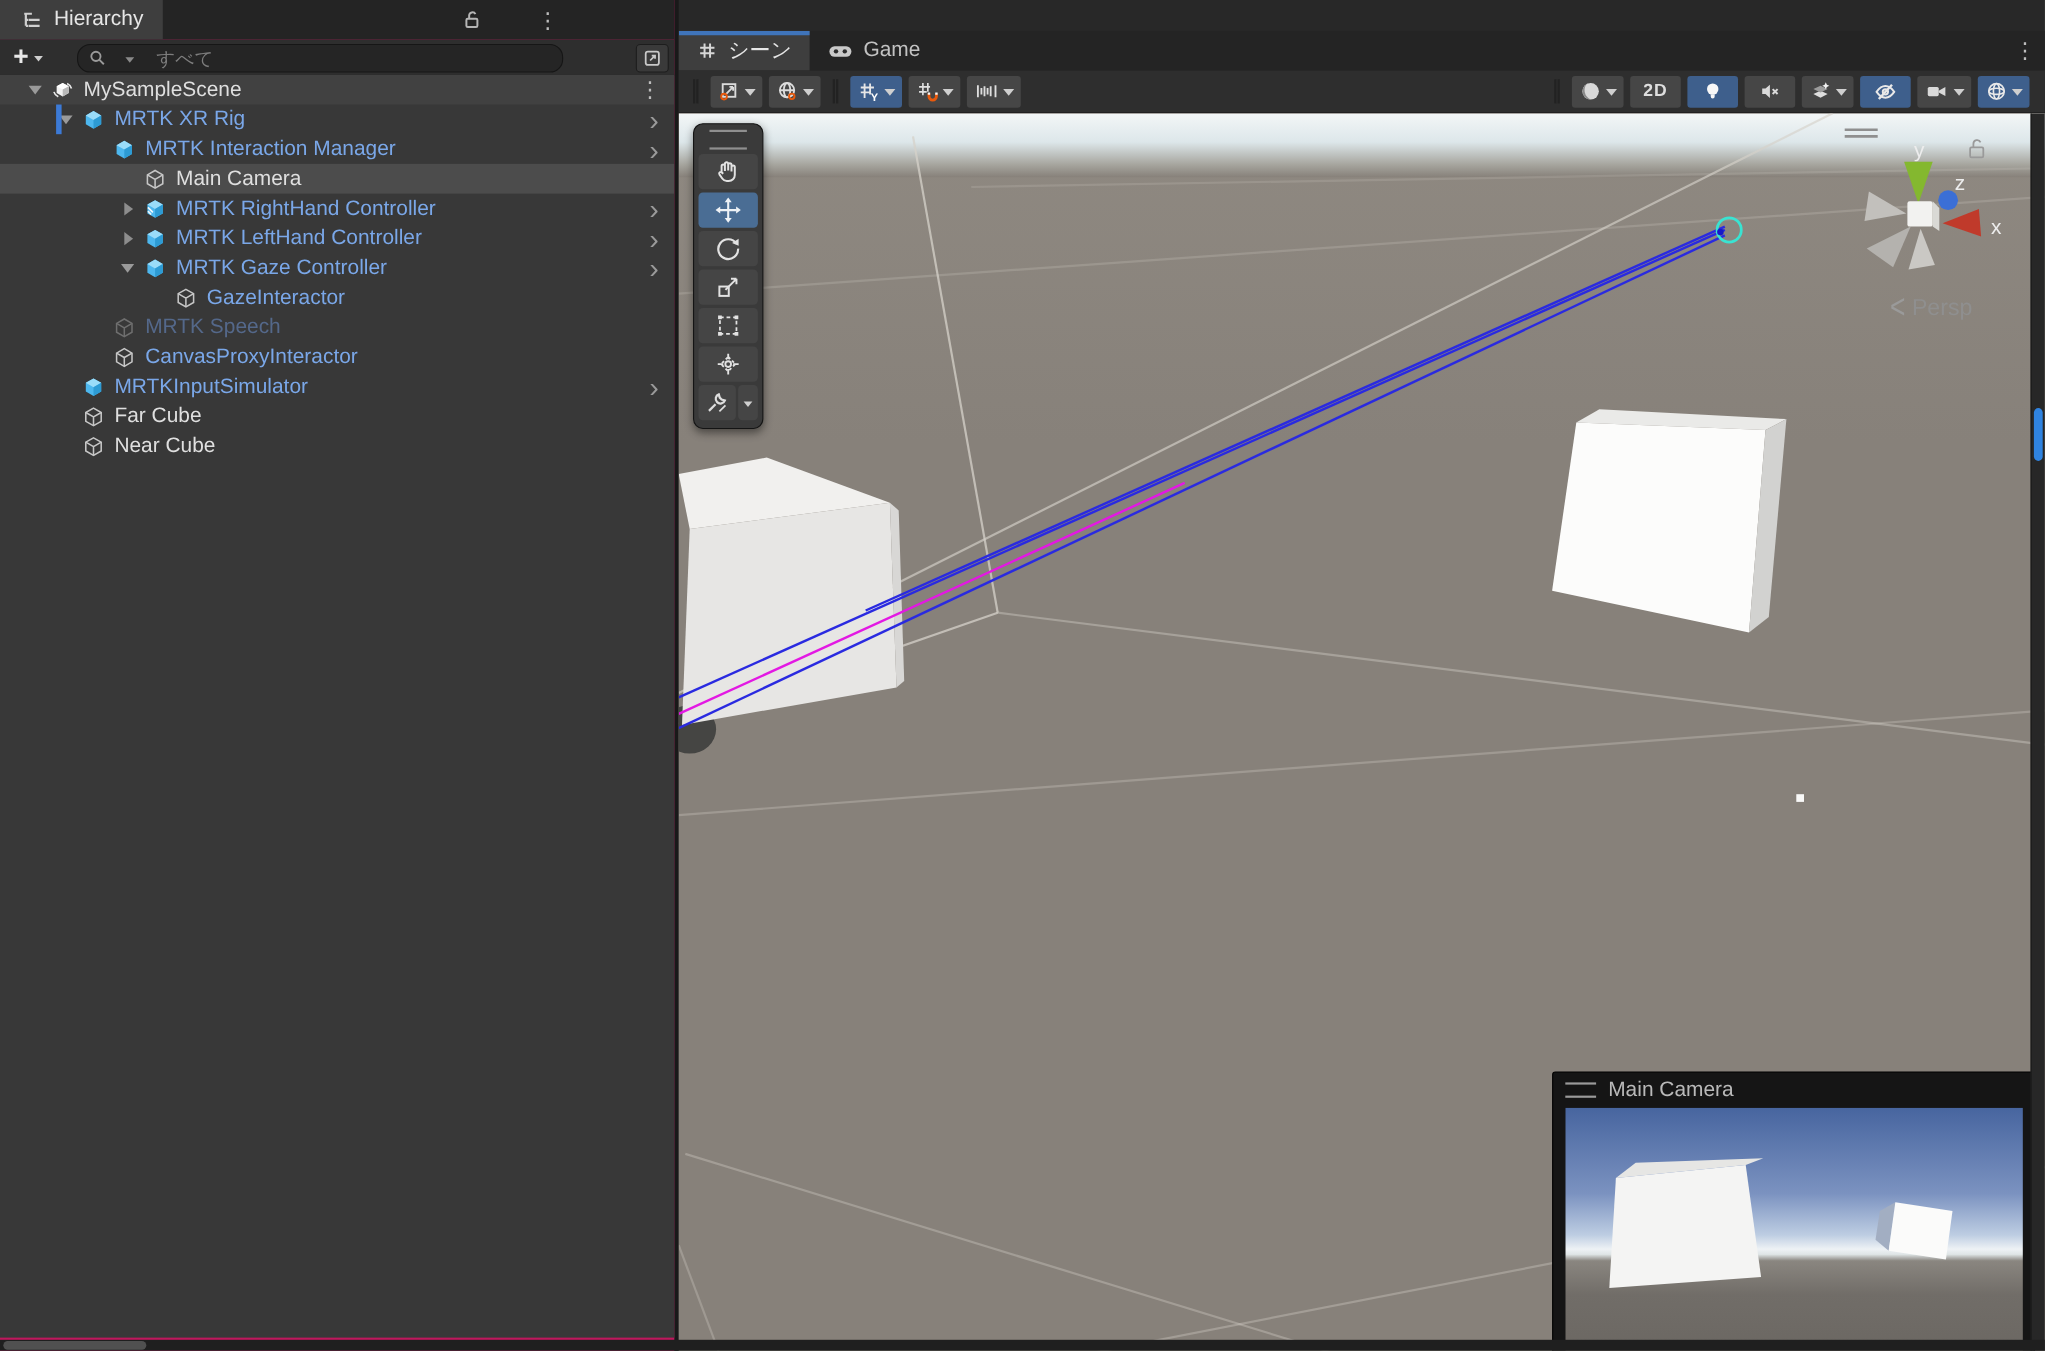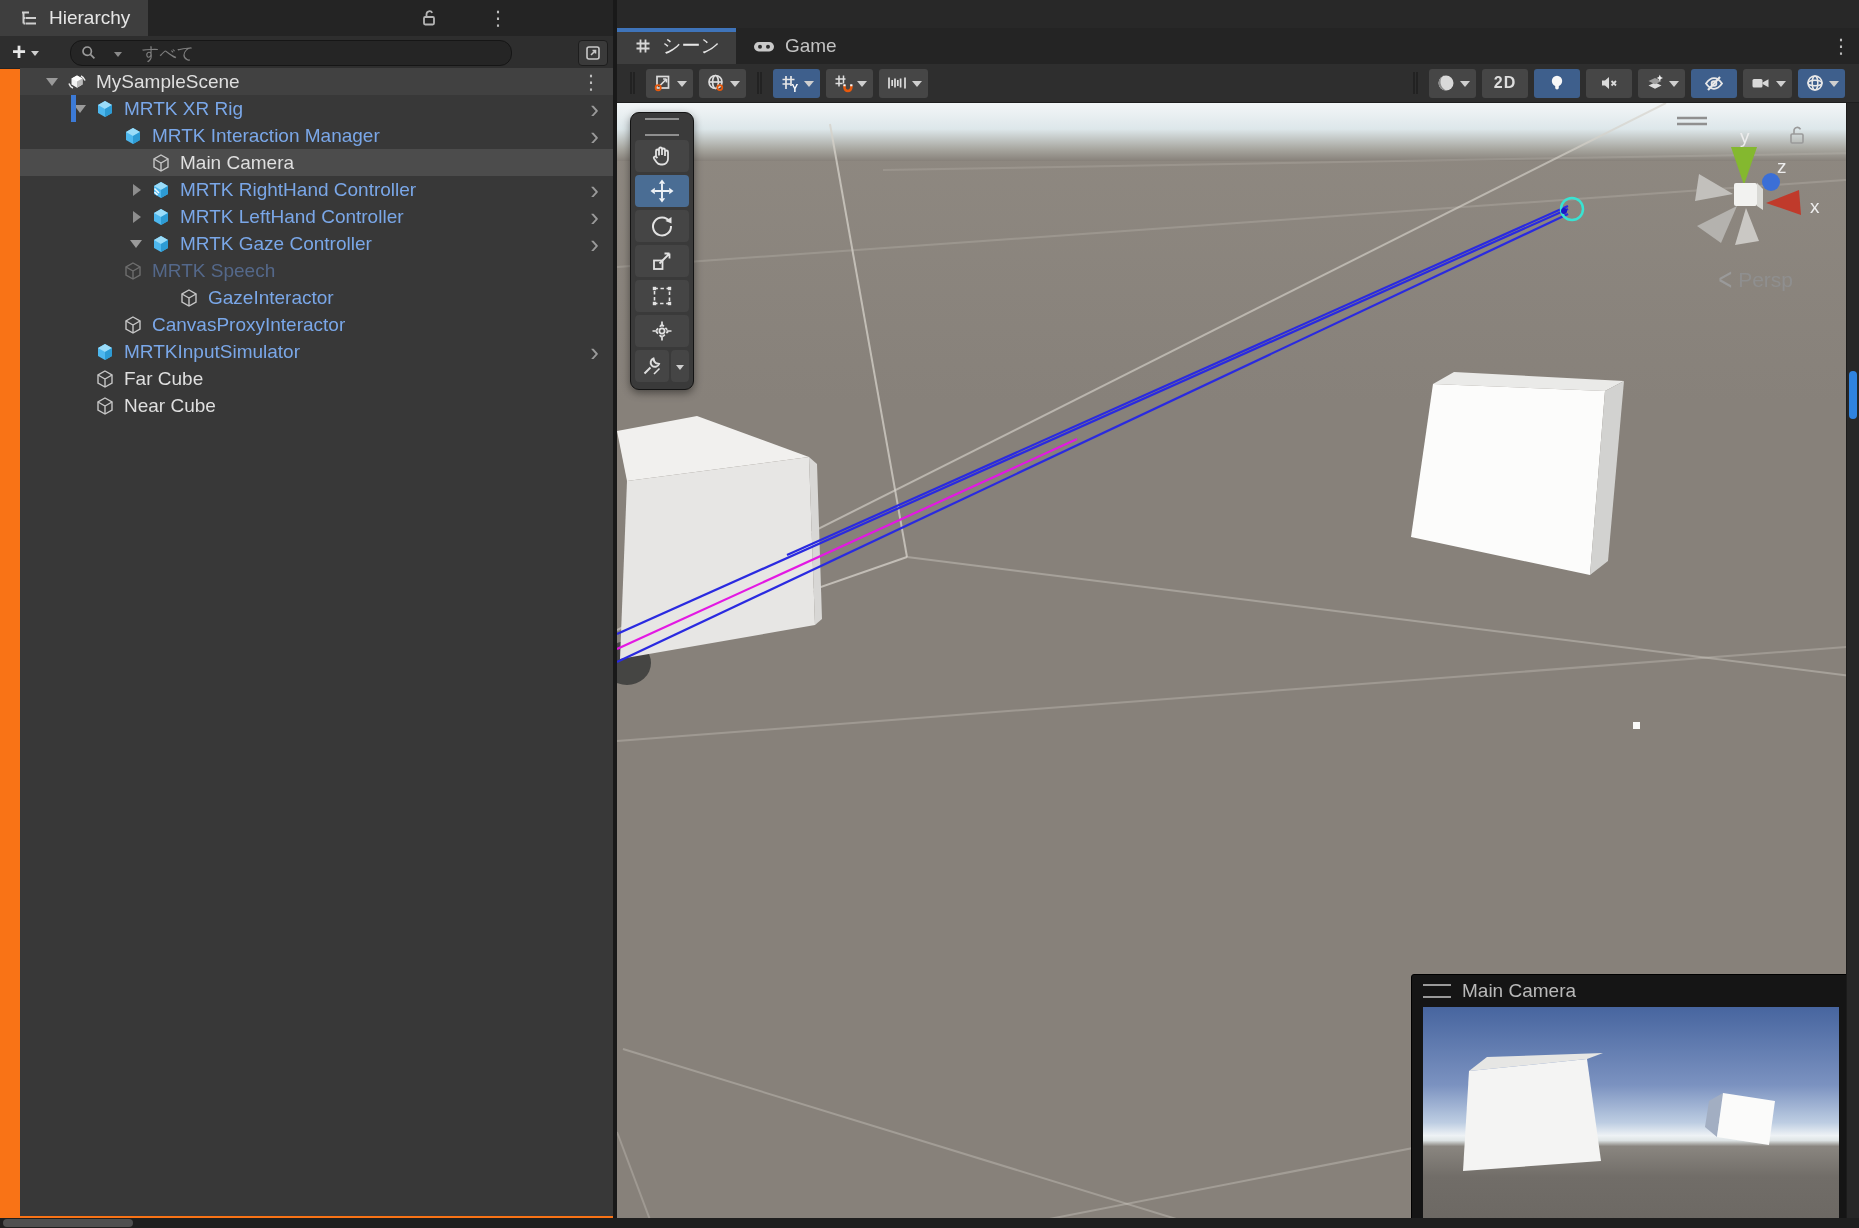--- a/index.html
+++ b/index.html
@@ -1,35 +1,35 @@
 <!DOCTYPE html>
 <html><head>
 <meta charset="utf-8">
 <style>
   html,body{margin:0;padding:0;}
   body{width:1859px;height:1228px;background:#282828;font-family:"Liberation Sans",sans-serif;
        overflow:hidden;position:relative;-webkit-font-smoothing:antialiased;}
   .app{display:flex;width:1859px;height:1228px;}
   
-  .left{width:613px;flex:none;position:relative;background:#f97316;}
+  .left{width:613px;flex:none;position:relative;background:#be185d;}
   .tabbar{height:36px;background:#242424;display:flex;align-items:stretch;position:relative;}
   .tab{display:flex;align-items:center;gap:9px;padding:0 18px;color:#c2c2c2;font-size:19px;cursor:default;}
   .tab.active{background:#3e3e3e;color:#e6e6e6;}
   .tabbar-icn{position:absolute;top:0;height:36px;display:flex;align-items:center;color:#bdbdbd;}
   .htoolbar{height:32px;background:#2e2e2e;border-bottom:1px solid #242424;position:relative;}
   .addbtn{position:absolute;left:8px;top:3px;height:26px;display:flex;align-items:center;gap:5px;
           color:#e8e8e8;font-size:24px;font-weight:bold;padding:0 4px;border-radius:3px;}
   .caret{width:0;height:0;border:5px solid transparent;border-top:6px solid #cfcfcf;margin-top:6px;flex:none;}
   .caret.sm{border-width:4px;border-top-width:5px;}
   .search-pill{position:absolute;left:70px;top:4px;width:422px;height:24px;background:#252525;
                border:1px solid #161616;border-radius:12px;display:flex;align-items:center;padding:0 9px;gap:16px;}
   .search-ph{color:#7d7d7d;font-size:17px;margin-left:4px;}
   .popout{position:absolute;left:578px;top:4px;width:28px;height:24px;background:#3a3a3a;border:1px solid #1d1d1d;
           border-radius:4px;display:flex;align-items:center;justify-content:center;}
-  .tree{position:absolute;top:68px;left:0;right:0;bottom:12px;background:#383838;overflow:hidden;margin-left:20px;}
+  .tree{position:absolute;top:68px;left:0;right:0;bottom:12px;background:#383838;overflow:hidden;}
   .row{height:27px;display:flex;align-items:center;position:relative;font-size:19px;color:#dfdfdf;}
   .row.scene-row{background:#414141;}
   .row.selected{background:#4c4c4c;}
   .leftbar{position:absolute;left:51px;top:0;width:5px;height:27px;background:#3c7ad6;}
   .fold{width:24px;flex:none;display:flex;align-items:center;justify-content:center;}
   .fold.open::after{content:"";width:0;height:0;border:6px solid transparent;border-top:8px solid #9a9a9a;margin-top:7px;}
   .fold.closed::after{content:"";width:0;height:0;border:6px solid transparent;border-left:8px solid #8d8d8d;margin-left:8px;}
   .ricon{width:26px;height:22px;flex:none;display:flex;align-items:center;justify-content:center;}
   .rlabel{margin-left:6px;white-space:nowrap;}
   .rlabel.link{color:#7aa7e8;}
@@ -211,42 +211,42 @@
             <svg width="22" height="22" viewBox="0 0 22 22">
               <path d="M11 3 18 7v8l-7 4-7-4V7z" fill="#4db7ee"></path>
               <path d="M11 3 18 7l-7 4L4 7z" fill="#9adcf9"></path>
               <path d="M11 11l7-4v8l-7 4z" fill="#2d9bd4"></path>
             </svg>
           </span>
           <span class="rlabel link">MRTK Gaze Controller</span>
           <span class="rchev">›</span>
         </div>
         <div class="row">
+          <span class="fold none" style="margin-left:132px"></span>
+          <span class="ricon">
+            <svg width="22" height="22" viewBox="0 0 22 22">
+              <g stroke="#c6c6c6" fill="none" stroke-width="1.4">
+                <path d="M11 3 18 7v8l-7 4-7-4V7z"></path>
+                <path d="M4 7l7 4 7-4M11 11v8"></path>
+              </g>
+            </svg>
+          </span>
+          <span class="rlabel link">GazeInteractor</span>
+        </div>
+        <div class="row">
           <span class="fold none" style="margin-left:76px"></span>
           <span class="ricon">
             <svg width="22" height="22" viewBox="0 0 22 22">
               <g stroke="#6e6e6e" fill="none" stroke-width="1.4">
                 <path d="M11 3 18 7v8l-7 4-7-4V7z"></path>
                 <path d="M4 7l7 4 7-4M11 11v8"></path>
               </g>
             </svg>
           </span>
           <span class="rlabel dim">MRTK Speech</span>
-        </div>
-        <div class="row">
-          <span class="fold none" style="margin-left:132px"></span>
-          <span class="ricon">
-            <svg width="22" height="22" viewBox="0 0 22 22">
-              <g stroke="#c6c6c6" fill="none" stroke-width="1.4">
-                <path d="M11 3 18 7v8l-7 4-7-4V7z"></path>
-                <path d="M4 7l7 4 7-4M11 11v8"></path>
-              </g>
-            </svg>
-          </span>
-          <span class="rlabel link">GazeInteractor</span>
         </div>
         <div class="row">
           <span class="fold none" style="margin-left:76px"></span>
           <span class="ricon">
             <svg width="22" height="22" viewBox="0 0 22 22">
               <g stroke="#c6c6c6" fill="none" stroke-width="1.4">
                 <path d="M11 3 18 7v8l-7 4-7-4V7z"></path>
                 <path d="M4 7l7 4 7-4M11 11v8"></path>
               </g>
             </svg>

